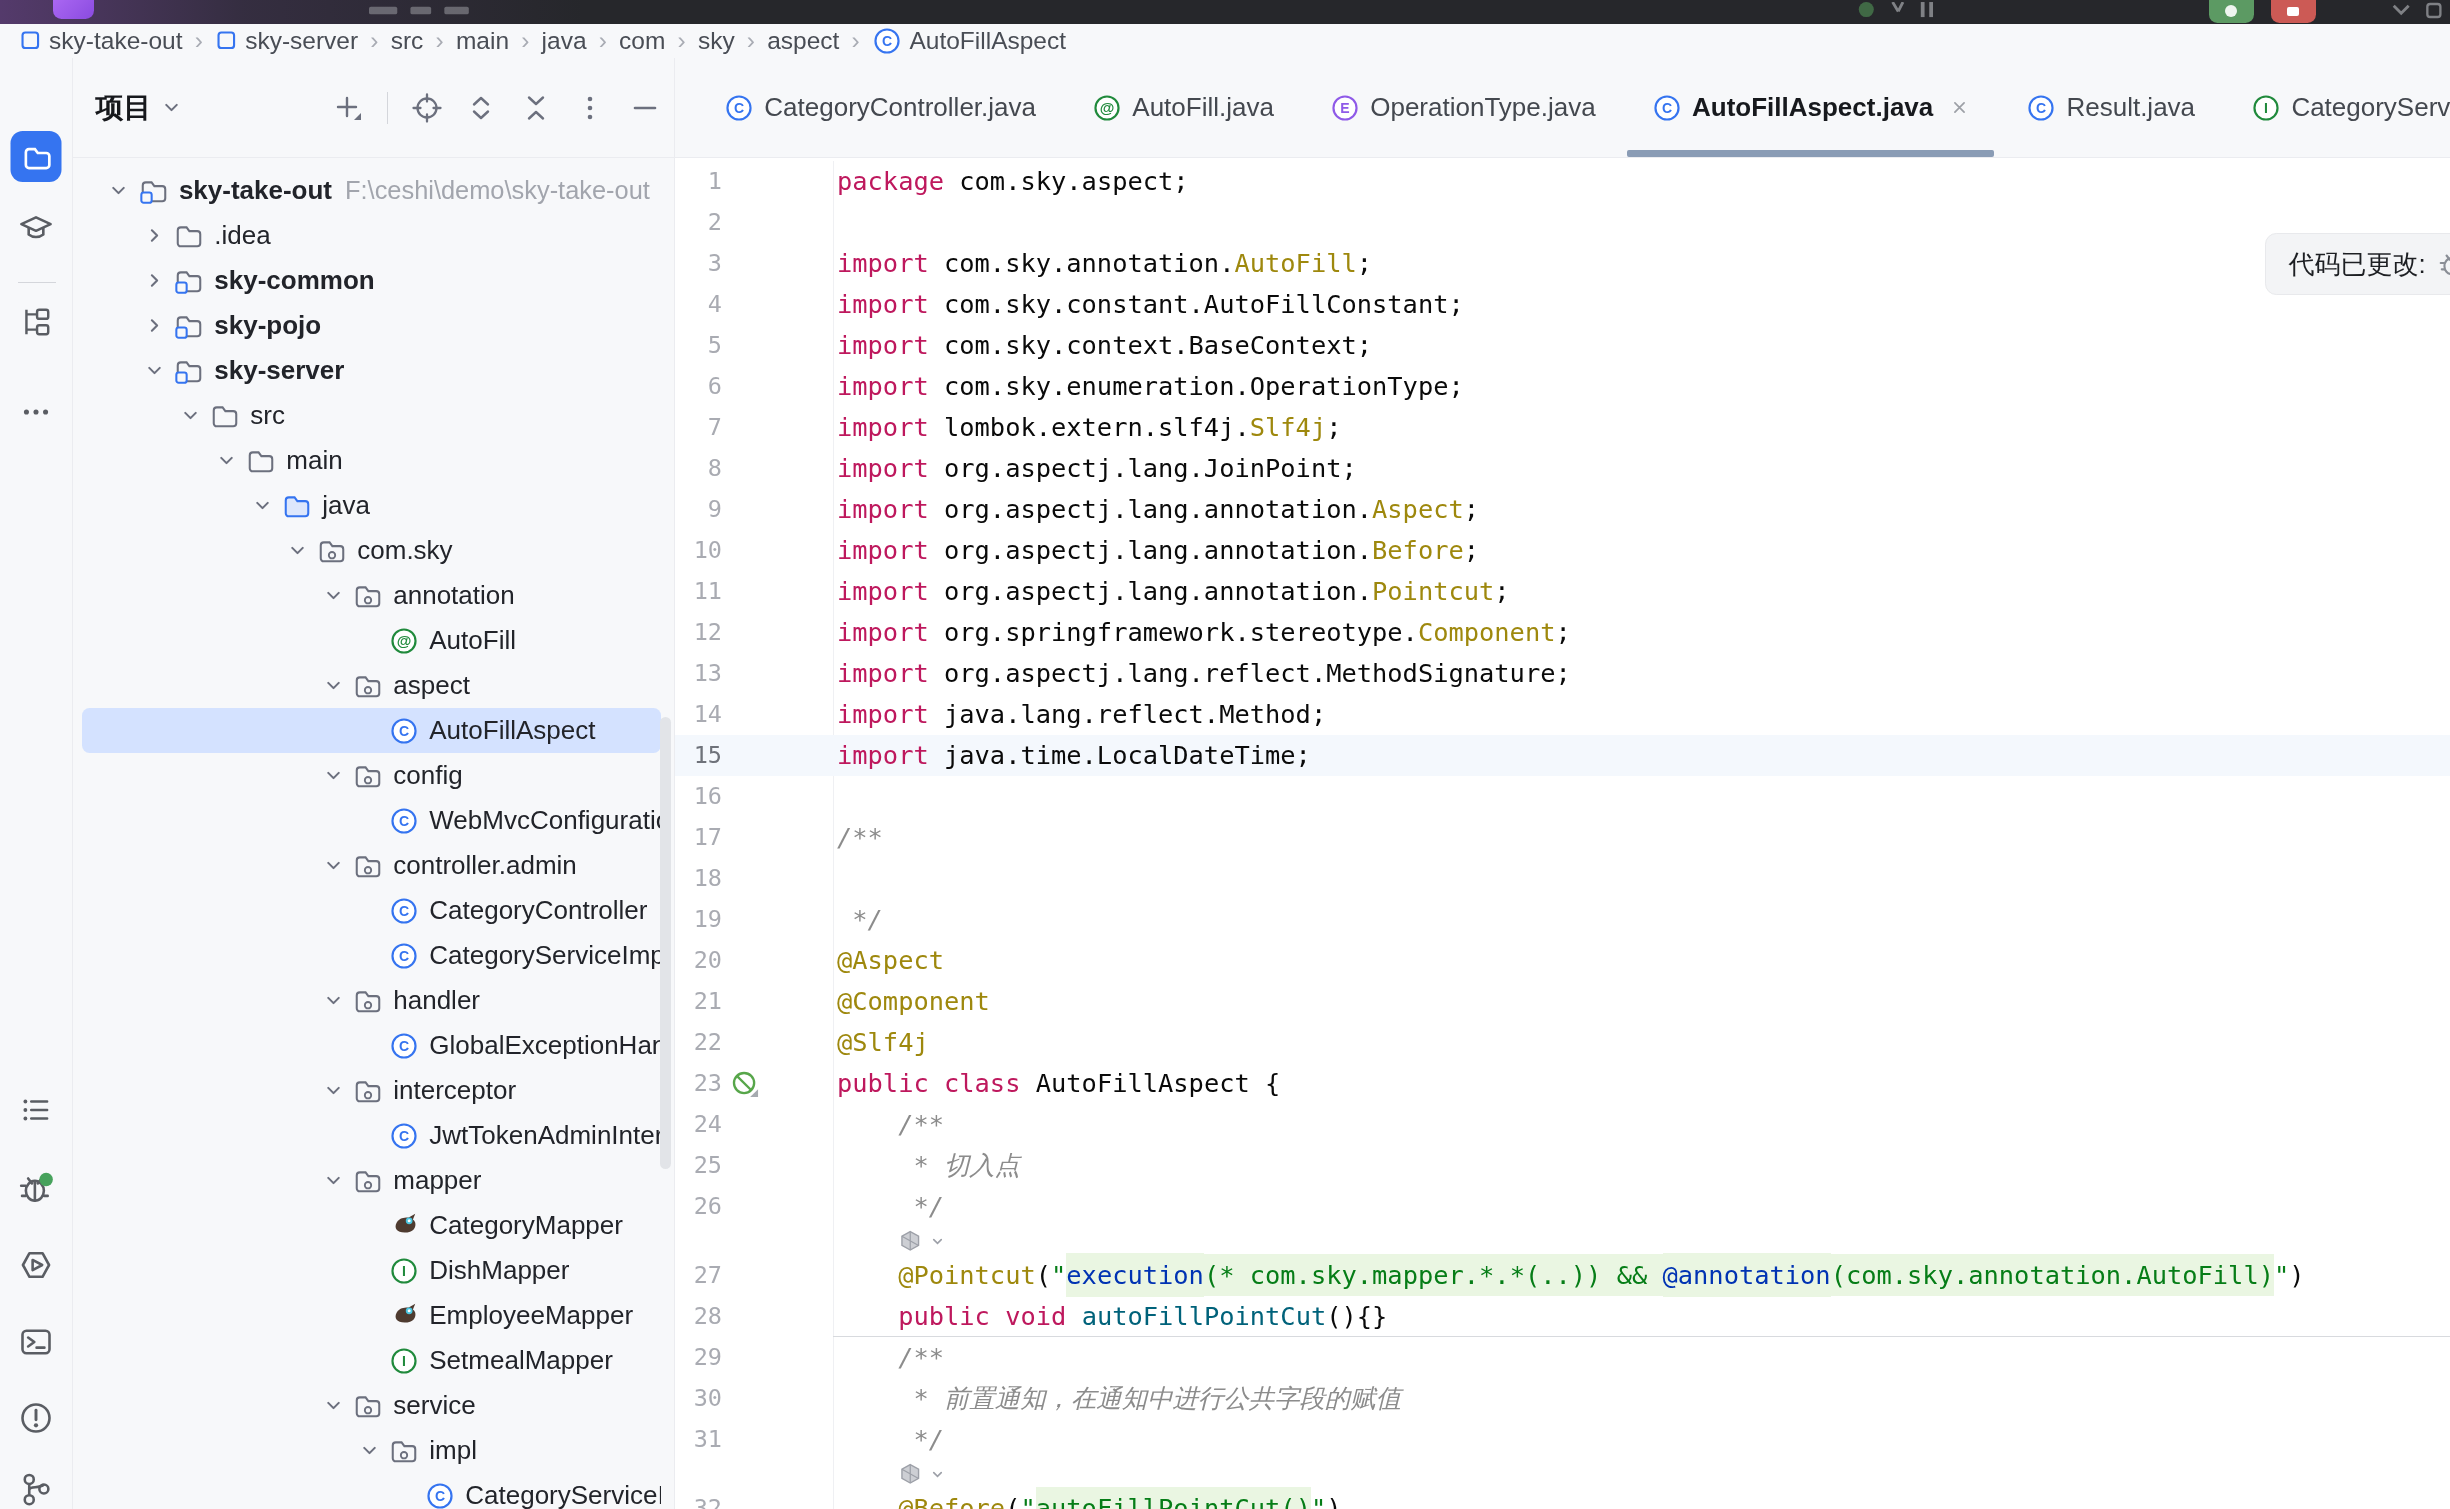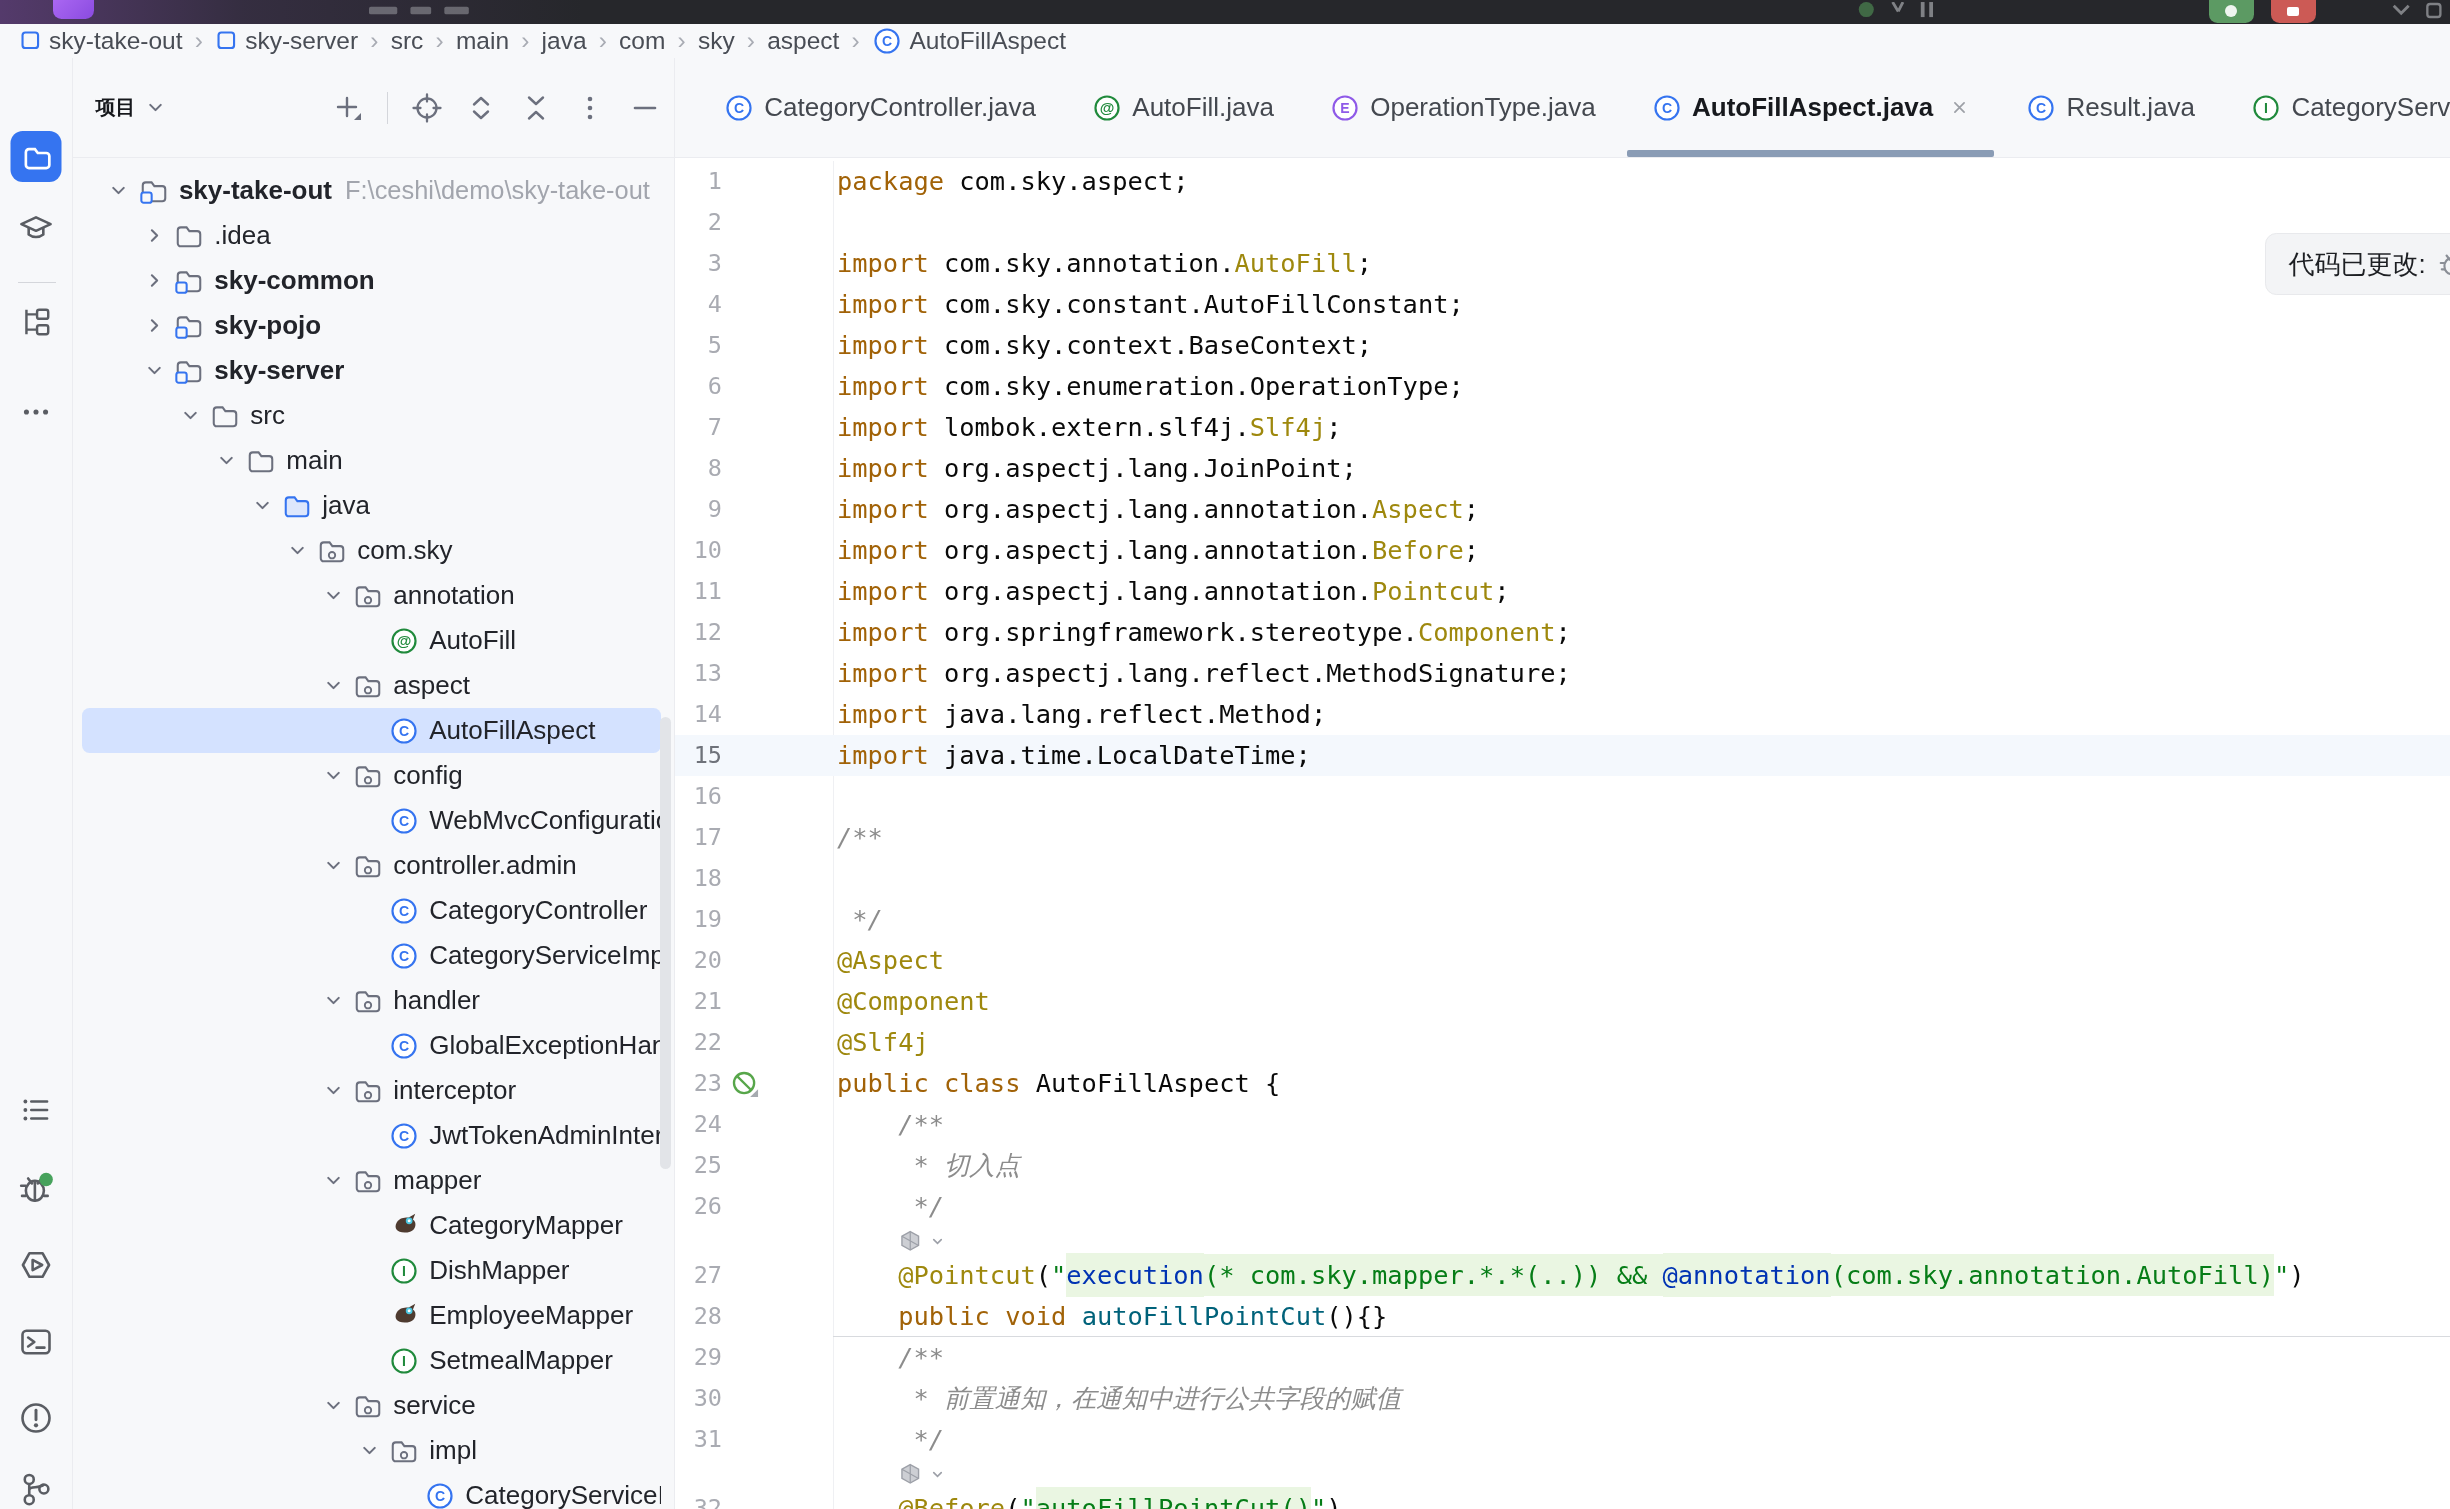--- a/index.html
+++ b/index.html
@@ -33,21 +33,21 @@
   
   #main { position:absolute; left:0; top:58px; width:2450px; height:1451px; display:flex; }
   #activitybar { width:73px; height:100%; background:#F7F8FA; border-right:1.4px solid #EBECF0; position:relative; }
   .ab-icon { position:absolute; left:50%; transform:translateX(-50%); cursor:pointer; }
   .ab-active { width:51px; height:51px; border-radius:12.2px; background:#3574F0; display:flex; align-items:center; justify-content:center; }
   .ab-divider { position:absolute; left:18px; width:38px; border-top:1.4px solid #D4D6DB; }
 
   
   #project { width:602px; height:100%; background:#F7F8FA; border-right:1.4px solid #EBECF0; position:relative; overflow:hidden; }
   #project-header { height:100px; display:flex; align-items:center; padding:0 13px 0 22.6px; border-bottom:1.4px solid #EBECF0;}
-  #project-title { font-size:20px; font-weight:700; color:#16181C; }
+  #project-title { font-size:28px; font-weight:700; color:#16181C; }
   #project-title-chevron { margin-left:9.4px; }
   #project-tools { margin-left:auto; display:flex; align-items:center; gap:22.6px; }
   .pt-divider { width:1.4px; height:32px; background:#D4D6DB; }
   #tree { position:absolute; left:0; right:0; top:101px; bottom:0; padding-top:9.4px; overflow:hidden; }
   .trow { height:45px; display:flex; align-items:center; margin:0 13px 0 9.4px; border-radius:7.5px;
     font-size:26px; color:#22242A; white-space:nowrap; overflow:hidden; cursor:pointer; }
   .trow.sel { background:#D4E2FF; }
   .trow .chev-box { width:28px; display:flex; justify-content:center; margin-right:5.6px; flex:0 0 28px;}
   .trow .icon { margin-right:10.3px; }
   .t-bold { font-weight:700; }
@@ -68,21 +68,21 @@
 
   
   #code { position:absolute; left:0; right:0; top:103px; bottom:0; background:#fff; overflow:hidden; }
   #gutter-line { position:absolute; left:158px; top:0; bottom:0; width:0; border-left:1.4px solid #EFF0F3; }
   .crow { position:relative; height:41px; padding-left:162px; white-space:pre;
     font-family:"DejaVu Sans Mono","Liberation Mono",monospace; font-size:25.4px; line-height:41px; }
   .crow.caret { background:#F4F8FD; }
   .lnum { position:absolute; left:0; top:0; width:47px; text-align:right; color:#A9ABB2;
     font-family:"DejaVu Sans Mono","Liberation Mono",monospace; font-size:23.5px; line-height:41px; }
   .caret .lnum { color:#6E727A; }
-  .tk-k{color:#a16207} .tk-d{color:#0A0A0A} .tk-a{color:#9E880D}
+  .tk-k{color:#be185d} .tk-d{color:#0A0A0A} .tk-a{color:#9E880D}
   .tk-c{color:#8C8C8C; font-style:italic} .tk-s{color:#067D17} .tk-m{color:#00627A}
   .tk-ik{color:#0033B3; background:#EAF6E2; padding:7px 0}
   .tk-is{color:#067D17; background:#EAF6E2; padding:5.6px 0}
   .crow.inlay { height:28px; display:flex; align-items:center; padding-left:223px; gap:7.5px; }
   .msep { position:absolute; left:158px; right:0; bottom:0; border-top:1.9px solid #D8DADE; }
   .bean-gutter { position:absolute; left:56px; top:6.6px; }
 </style>
 </head>
 <body>
 

